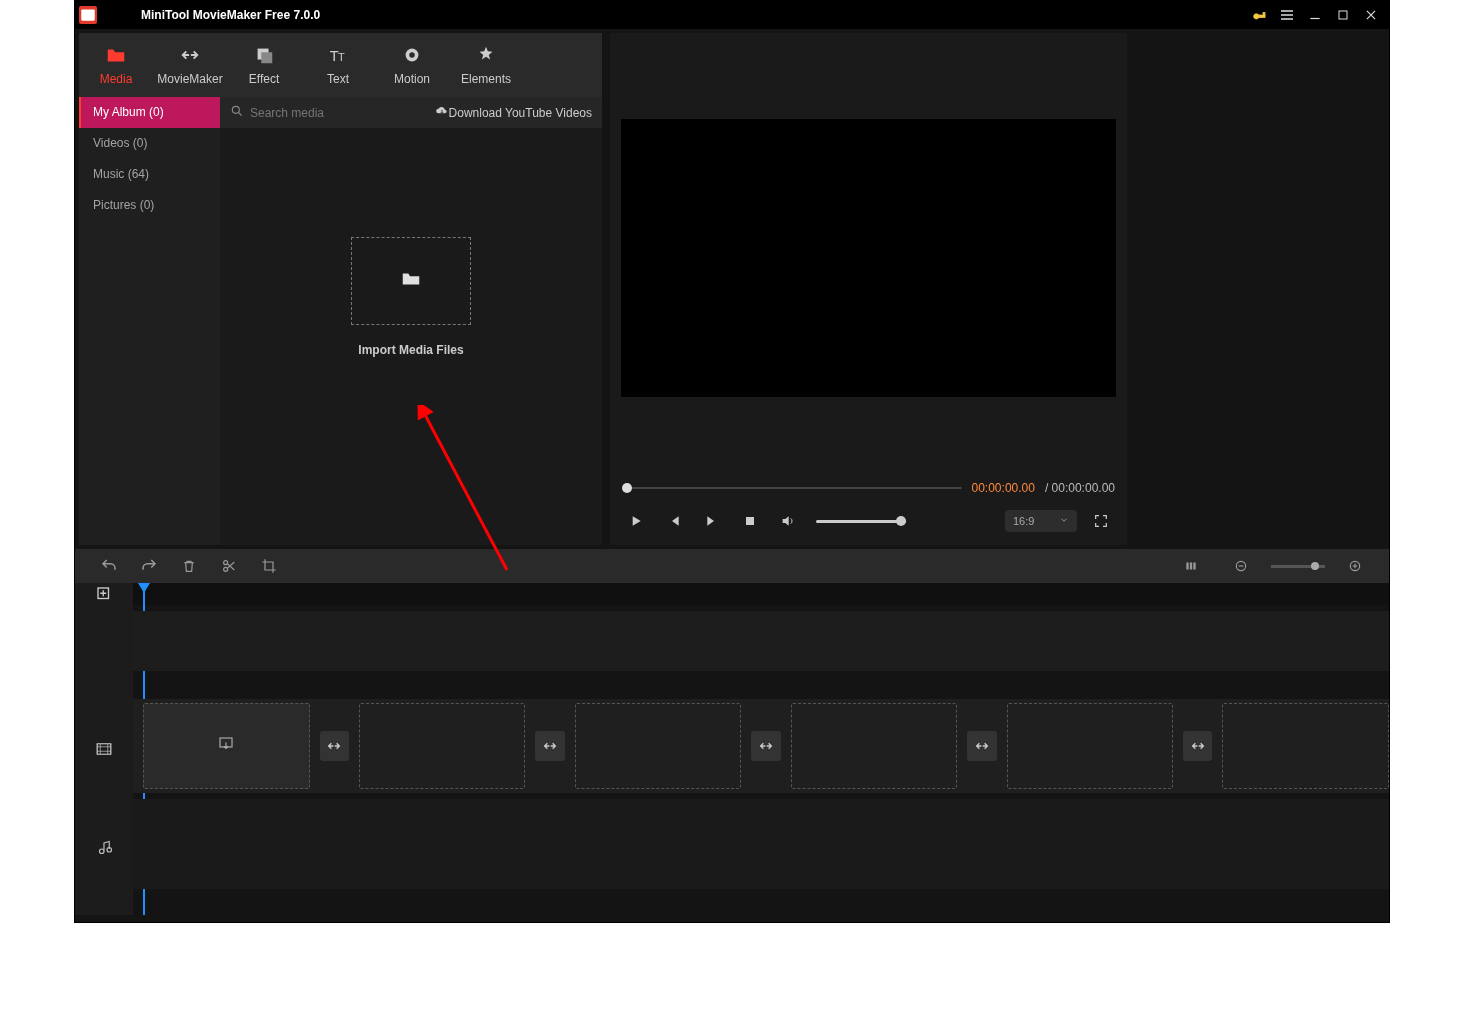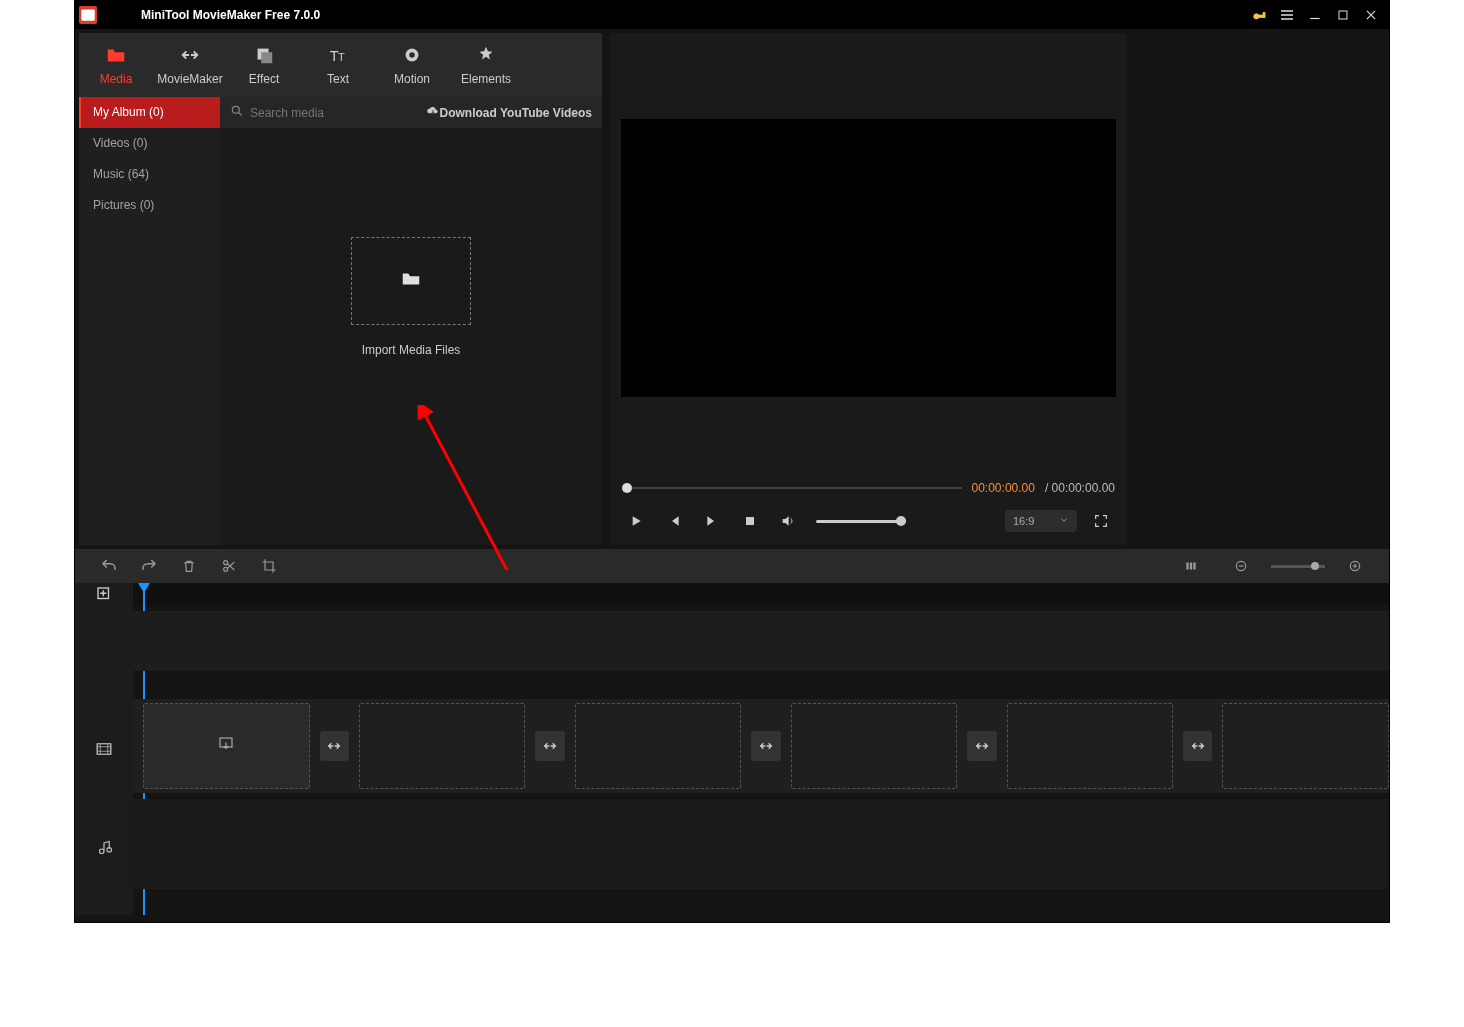--- a/index.html
+++ b/index.html
@@ -22,27 +22,27 @@
   
   .asset-tabs { height:64px; background:#2a2a2a; display:flex; align-items:center; }
   .asset-tab { width:74px; display:flex; flex-direction:column; align-items:center; justify-content:center; gap:6px; color:#ccc; font-size:12px; cursor:pointer; height:64px;}
   .asset-tab.active { color:#ff3b30; }
   .asset-tab svg { width:22px; height:22px; }
   .asset-tab.active svg * { fill:#ff3b30; }
   
   .media-body { flex:1; display:flex; }
   .media-side { width:141px; background:#1f1f1f; }
   .side-item { height:31px; line-height:31px; padding-left:14px; font-size:12px; color:#a3a3a3; cursor:pointer; }
-  .side-item.active { background:#b91c1c; color:#fff; border-left:2px solid #ff3b30; padding-left:12px;}
+  .side-item.active { background:#be185d; color:#fff; border-left:2px solid #ff3b30; padding-left:12px;}
   .media-main { flex:1; display:flex; flex-direction:column; }
   .media-main-top { height:31px; background:#262626; display:flex; align-items:center; padding:0 10px; gap:8px;}
   .search-wrap { flex:1; display:flex; align-items:center; gap:6px; color:#888;}
   .search-input { background:transparent; border:none; outline:none; color:#ccc; font-size:12px; width:100%;}
-  .dl-link { display:flex; align-items:center; color:#ccc; font-size:12px; cursor:pointer;font-weight:bold;}
-  .import-area { flex:1; display:flex; align-items:center; justify-content:center; }
+  .dl-link { display:flex; align-items:center; color:#ccc; font-size:12px; cursor:pointer;}
+  .import-area { flex:1; display:flex; align-items:center; justify-content:center;font-weight:bold; }
   .import-inner { display:flex; flex-direction:column; align-items:center; gap:18px; transform:translateY(-40px);}
   .import-box { width:120px; height:88px; border:1px dashed #777; display:flex; align-items:center; justify-content:center; cursor:pointer;}
   .import-box svg { width:28px; height:22px; }
   .import-label { font-size:12px; color:#ccc; }
   
   .player-header { height:42px; background:#2a2a2a; display:flex; align-items:center; padding:0 12px; }
   .player-title { font-size:13px; color:#ddd; }
   .player-header-spacer { flex:1; }
   .hdr-btn { display:flex; align-items:center; gap:6px; color:#ddd; font-size:13px; cursor:pointer; margin-left:18px;}
   .hdr-btn svg { width:16px; height:16px; }

